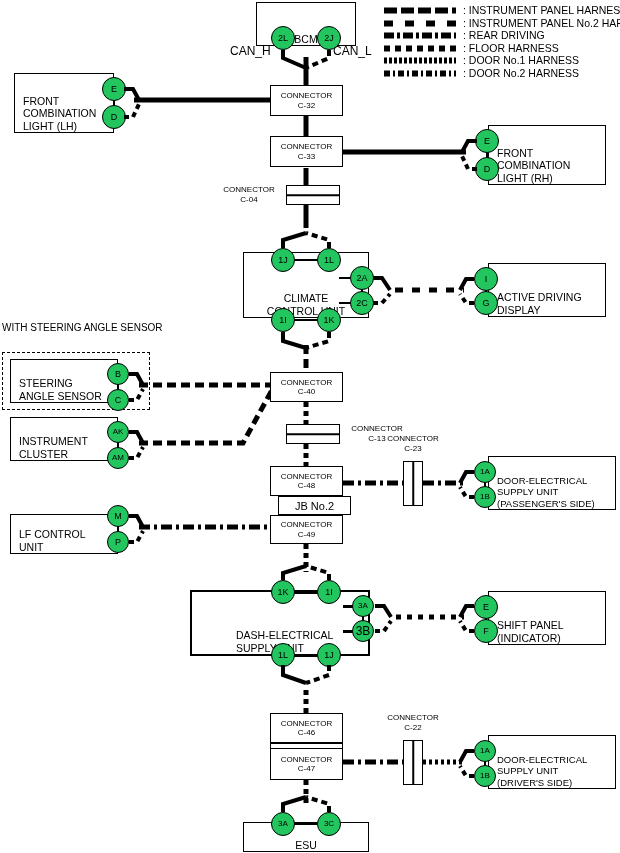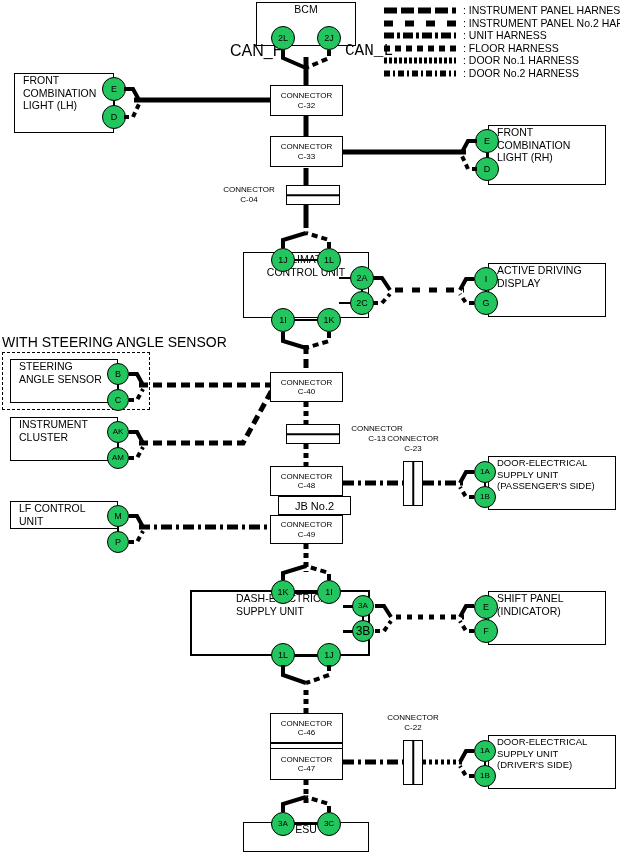--- a/index.html
+++ b/index.html
@@ -2,21 +2,21 @@
 <html><head>
 <meta charset="utf-8">
 <style>
   html,body{margin:0;padding:0;background:#fff;}
   body{width:620px;height:853px;position:relative;
        font-family:"Liberation Sans","DejaVu Sans",sans-serif;color:#000;}
   #stage{position:absolute;left:0;top:0;width:620px;height:853px;overflow:hidden;}
 
   
   .box{position:absolute;border:1.5px solid #000;background:#fff;box-sizing:border-box;
-       display:flex;align-items:flex-start;}
+       display:flex;align-items:flex-end;}
   .box .lbl{font-size:10.5px;line-height:12.5px;padding:0 8px;white-space:pre-line;}
   .box.ctr{justify-content:center;text-align:center;}
 
   
   .pin{position:absolute;border:1.6px solid #000;border-radius:50%;background:#22c55e;
        display:flex;align-items:center;justify-content:center;
        font-size:9px;line-height:1;box-sizing:border-box;z-index:6;}
   .pin.w22{width:22px;height:22px;}
   .pin.w24{width:24px;height:24px;}
 
@@ -45,21 +45,21 @@
   svg.wiretop{z-index:8;}
 
   
   #legend{position:absolute;left:382px;top:4px;width:236px;}
   .lg-row{display:flex;align-items:center;height:12.6px;}
   .lg-samp{width:80px;height:12.6px;position:relative;flex:none;}
   .lg-samp svg{position:absolute;left:0;top:0;}
   .lg-txt{font-size:10.5px;line-height:12.6px;white-space:nowrap;padding-left:1px;}
 
   
-  .freetxt{position:absolute;font-size:16px;line-height:12.5px;}
+  .freetxt{position:absolute;font-size:12px;line-height:12.5px;}
   .dashbox{position:absolute;border:1.6px dashed #000;box-sizing:border-box;}
 </style>
 </head>
 <body>
 
 <div id="stage">
 
   <svg class="wire">
 
     <line x1="134" y1="100" x2="270" y2="100" stroke="#000" stroke-width="5"></line>
@@ -172,21 +172,21 @@
           </svg>
       </span>
       <span class="lg-txt">: INSTRUMENT PANEL No.2 HARNESS</span>
     </div>
     <div class="lg-row">
       <span class="lg-samp">
         <svg width="80" height="13">
             <line x1="2" y1="6.5" x2="74" y2="6.5" stroke="#000" stroke-width="6" stroke-dasharray="10,3,3,3"></line>
           </svg>
       </span>
-      <span class="lg-txt">: UNIT HARNESS</span>
+      <span class="lg-txt">: REAR DRIVING</span>
     </div>
     <div class="lg-row">
       <span class="lg-samp">
         <svg width="80" height="13">
             <line x1="2" y1="6.5" x2="74" y2="6.5" stroke="#000" stroke-width="6" stroke-dasharray="6,5"></line>
           </svg>
       </span>
       <span class="lg-txt">: FLOOR HARNESS</span>
     </div>
     <div class="lg-row">
@@ -210,21 +210,21 @@
   <div class="box ctr" style="left:256px;top:2px;width:100px;height:44px;">
     <span class="lbl" style="width:100%;text-align:center;">BCM</span>
   </div>
   <div class="pin w24" style="left:271px;top:26px;">
     <span>2L</span>
   </div>
   <div class="pin w24" style="left:317px;top:26px;">
     <span>2J</span>
   </div>
   <div class="freetxt" style="left:230px;top:45px;">CAN_H</div>
-  <div class="freetxt" style="left:345px;top:45px;font-family:Liberation Mono, monospace;">CAN_L</div>
+  <div class="freetxt" style="left:333px;top:45px;">CAN_L</div>
 
   <div class="box" style="left:14px;top:73px;width:100px;height:60px;">
     <span class="lbl">FRONT
 COMBINATION
 LIGHT (LH)</span>
   </div>
   <div class="pin w24" style="left:102px;top:77px;">
     <span>E</span>
   </div>
   <div class="pin w24" style="left:102px;top:105px;">
@@ -294,21 +294,21 @@
 DISPLAY</span>
   </div>
   <div class="pin w24" style="left:474px;top:267px;">
     <span>I</span>
   </div>
   <div class="pin w24" style="left:474px;top:291px;">
     <span>G</span>
   </div>
   <div class="ln lnv" style="left:485px;top:286px;height:8px;"></div>
 
-  <div class="freetxt" style="left:2px;top:336px;font-size:14px;">WITH STEERING ANGLE SENSOR</div>
+  <div class="freetxt" style="left:2px;top:322px;font-size:10px;">WITH STEERING ANGLE SENSOR</div>
   <div class="dashbox" style="left:2px;top:352px;width:148px;height:58px;"></div>
   <div class="box" style="left:10px;top:359px;width:108px;height:44px;">
     <span class="lbl">STEERING
 ANGLE SENSOR</span>
   </div>
   <div class="pin w22" style="left:107px;top:363px;">
     <span>B</span>
   </div>
   <div class="pin w22" style="left:107px;top:389px;">
     <span>C</span>
@@ -320,21 +320,21 @@
 CLUSTER</span>
   </div>
   <div class="pin w22" style="left:107px;top:421px;">
     <span style="font-size:8px;">AK</span>
   </div>
   <div class="pin w22" style="left:107px;top:447px;">
     <span style="font-size:8px;">AM</span>
   </div>
   <div class="ln lnv" style="left:117px;top:441px;height:8px;"></div>
 
-  <div class="box" style="left:10px;top:501px;width:108px;height:28px;">
+  <div class="box" style="left:10px;top:514px;width:108px;height:40px;">
     <span class="lbl">LF CONTROL
 UNIT</span>
   </div>
   <div class="pin w22" style="left:107px;top:505px;">
     <span>M</span>
   </div>
   <div class="pin w22" style="left:107px;top:531px;">
     <span>P</span>
   </div>
   <div class="ln lnv" style="left:117px;top:525px;height:8px;"></div>

